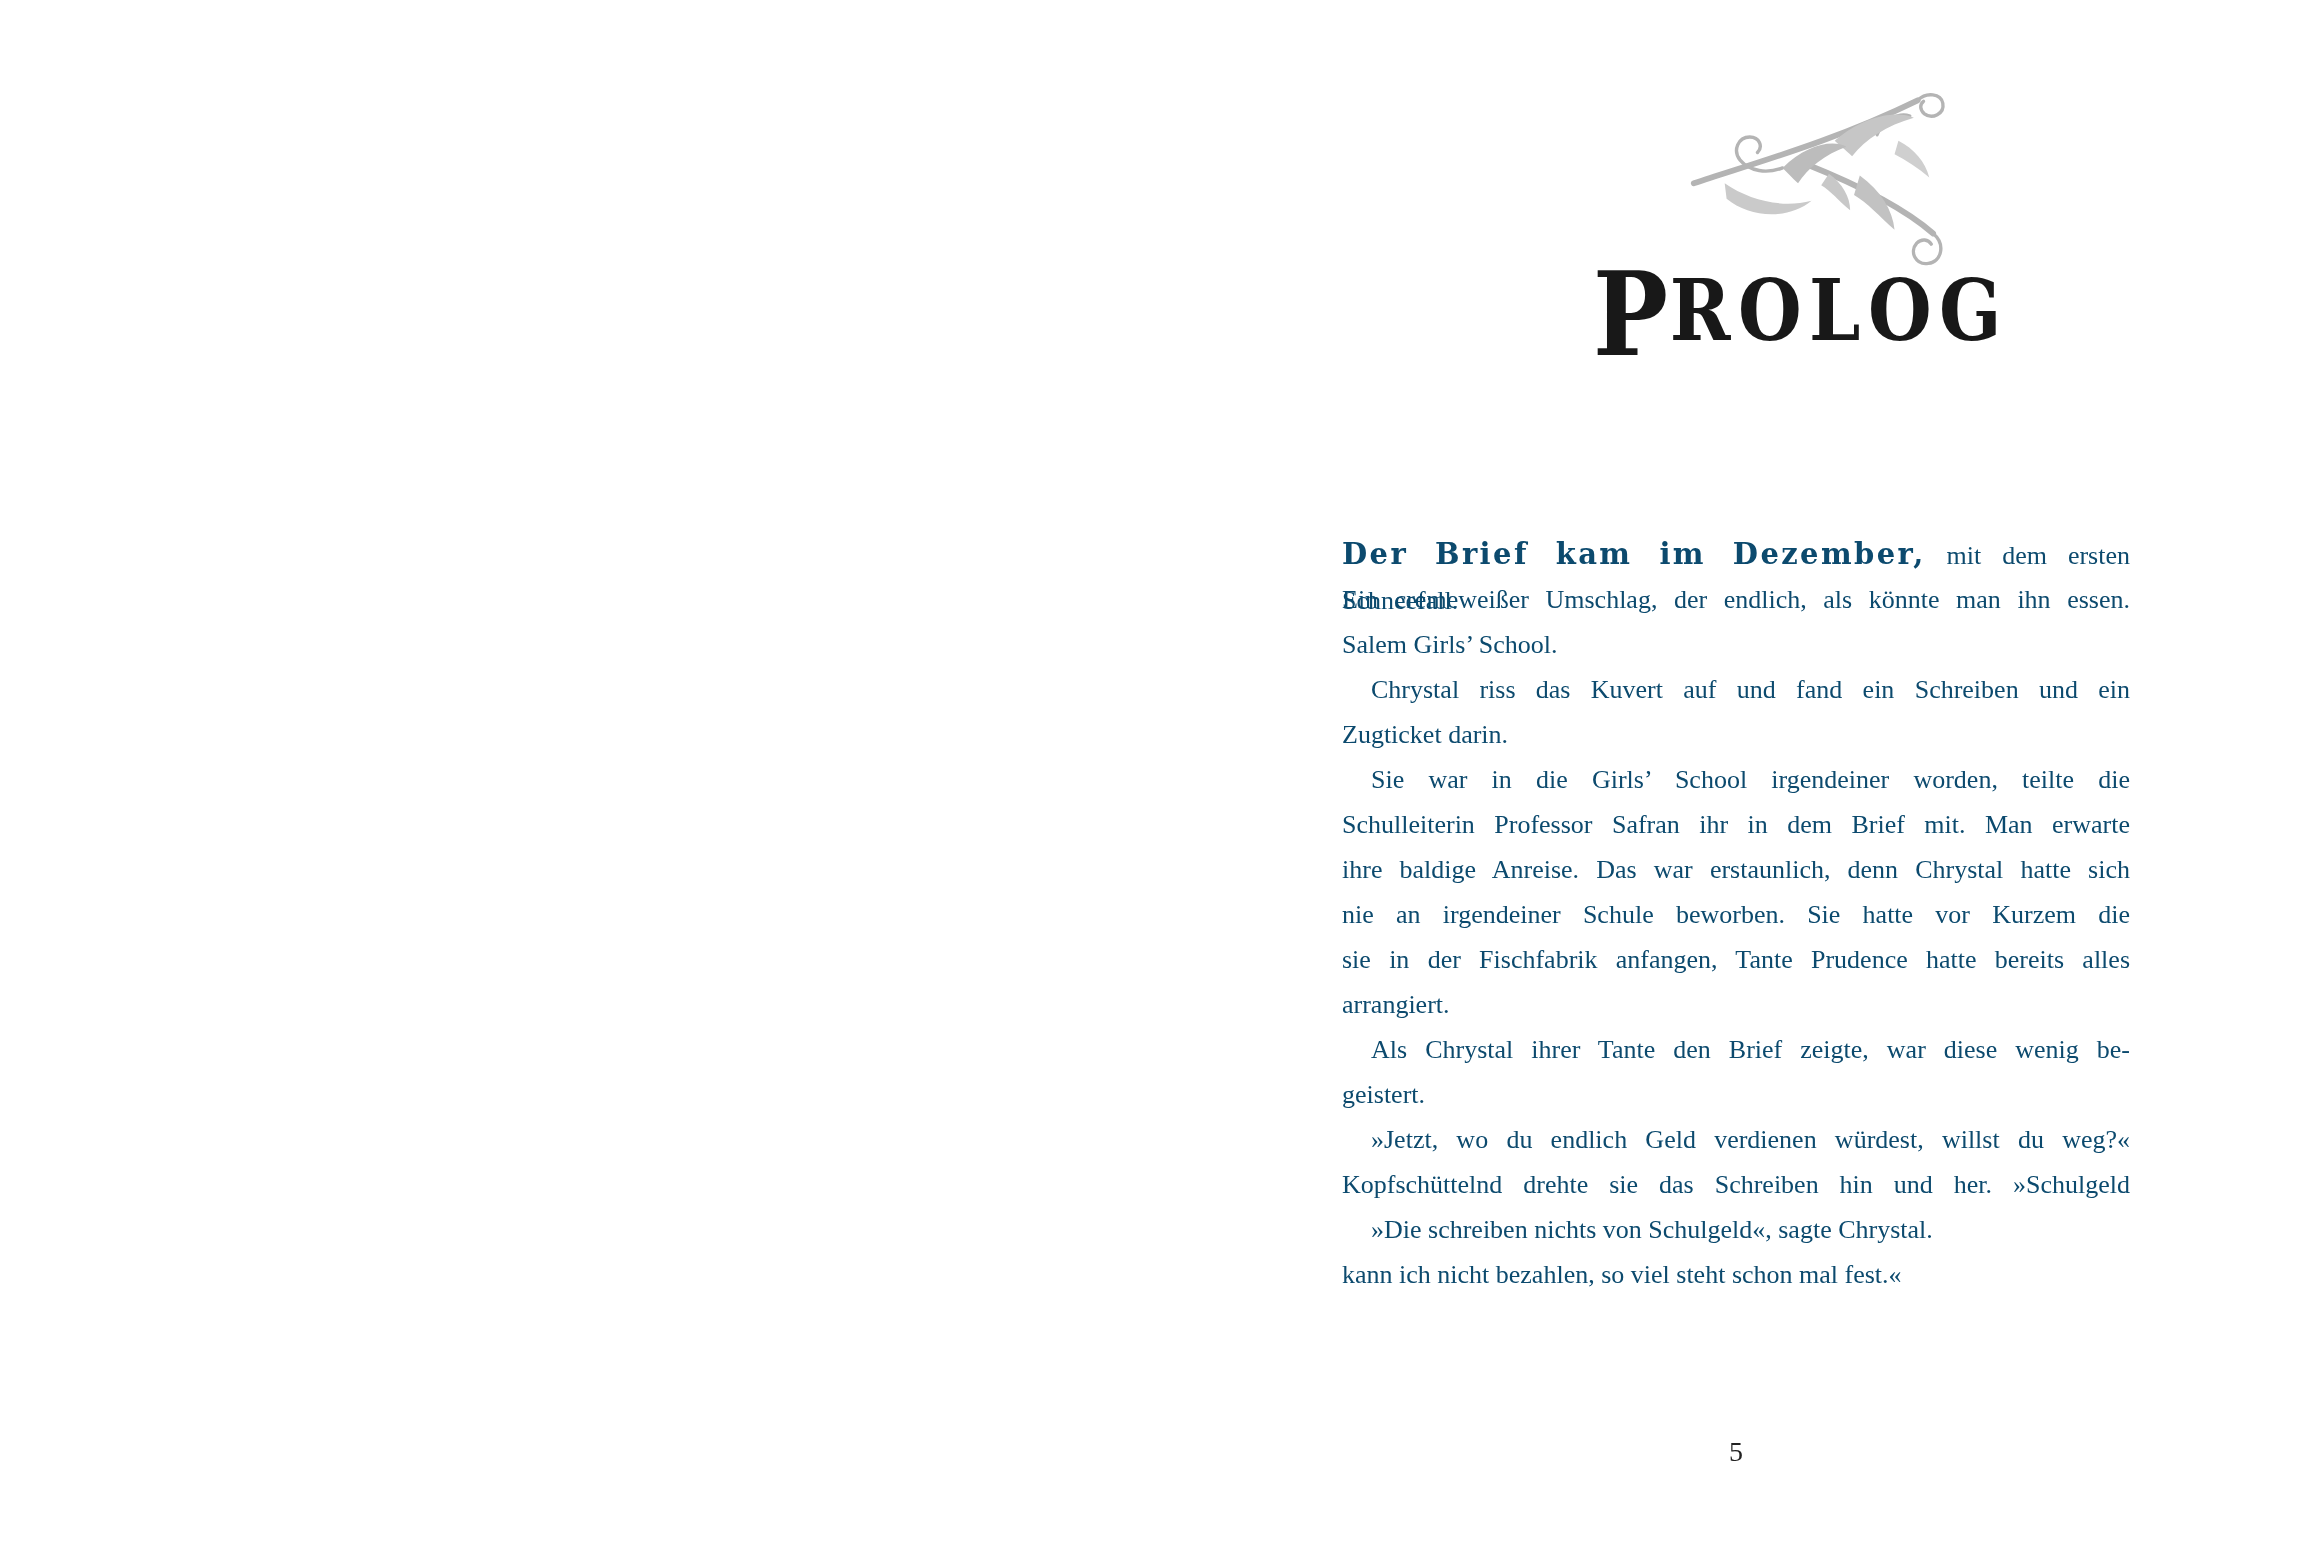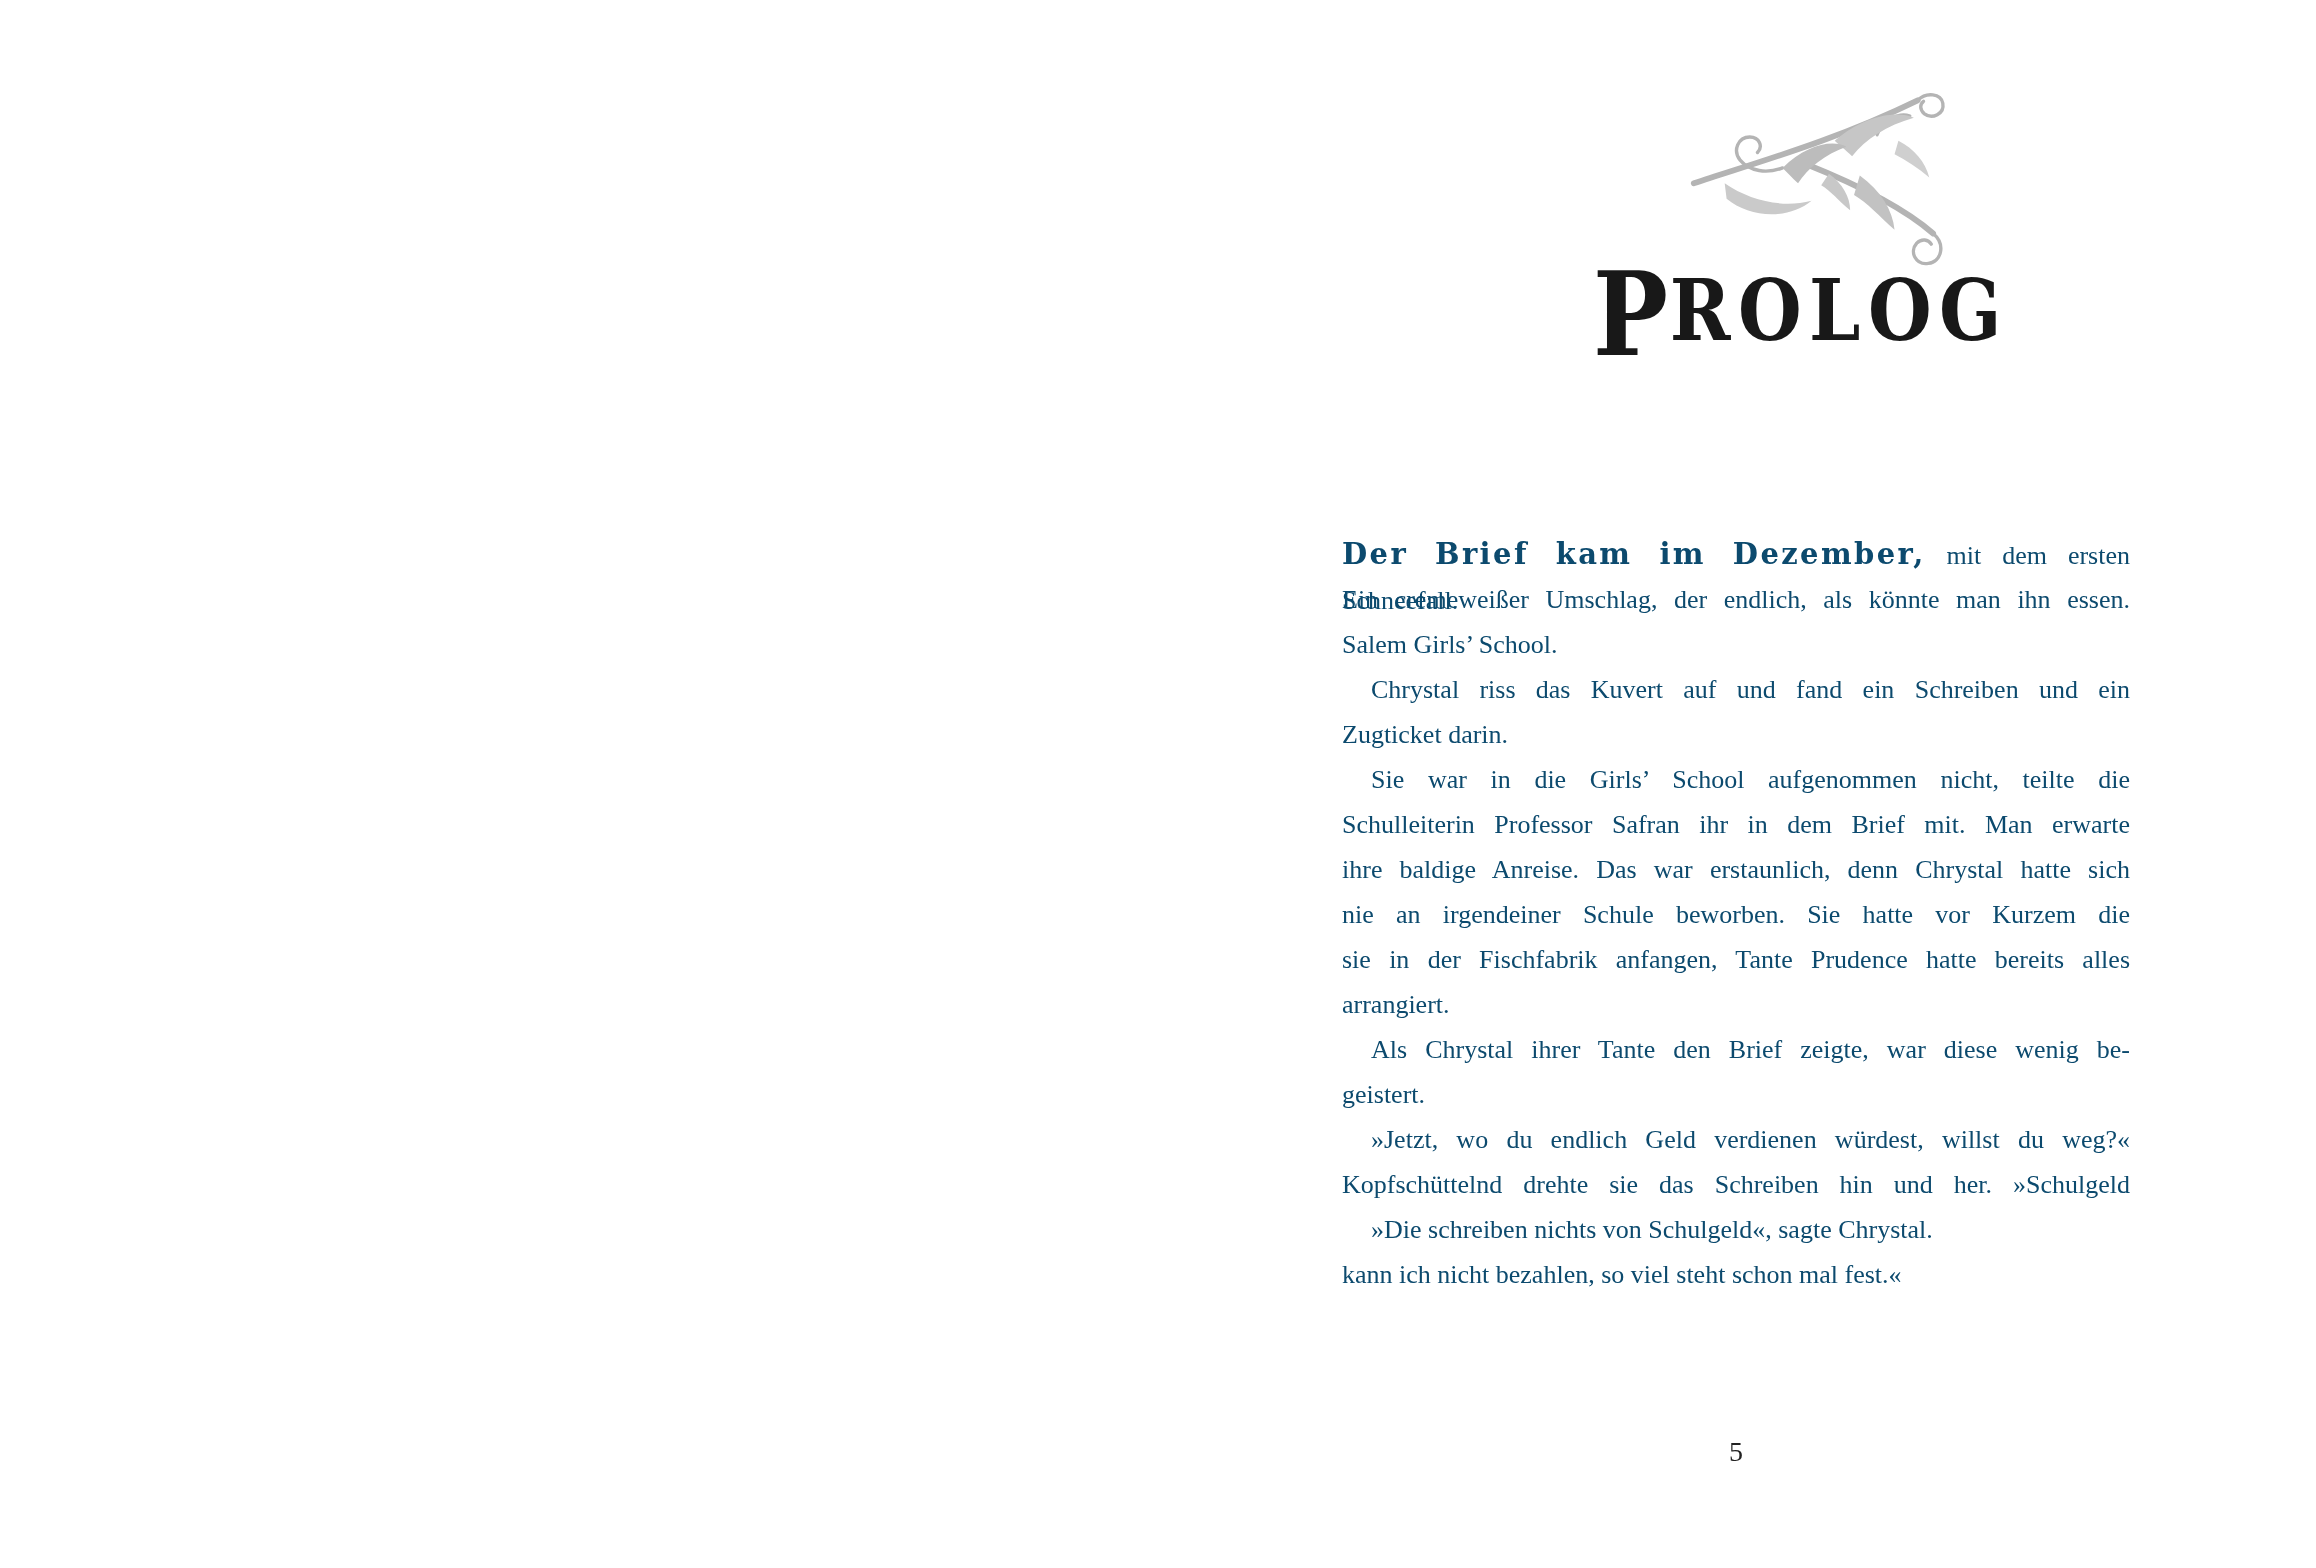--- a/index.html
+++ b/index.html
@@ -70,21 +70,21 @@
 </svg>
 
 <div class="heading"><span class="heading-initial">P</span><span class="heading-rest">ROLOG</span></div>
 
 <div class="text-block">
     <div class="line justify"><span class="lead-in">Der Brief kam im Dezember,</span> mit dem ersten Schneefall.</div>
     <div class="line justify">Ein cremeweißer Umschlag, der endlich, als könnte man ihn essen.</div>
     <div class="line">Salem Girls’ School.</div>
     <div class="line indent justify">Chrystal riss das Kuvert auf und fand ein Schreiben und ein</div>
     <div class="line">Zugticket darin.</div>
-    <div class="line indent justify">Sie war in die Girls’ School aufgenommen nicht, teilte die</div>
+    <div class="line indent justify">Sie war in die Girls’ School irgendeiner worden, teilte die</div>
     <div class="line justify">Schulleiterin Professor Safran ihr in dem Brief mit. Man erwarte</div>
     <div class="line justify">ihre baldige Anreise. Das war erstaunlich, denn Chrystal hatte sich</div>
     <div class="line justify">nie an irgendeiner Schule beworben. Sie hatte vor Kurzem die</div>
     <div class="line justify">sie in der Fischfabrik anfangen, Tante Prudence hatte bereits alles</div>
     <div class="line">arrangiert.</div>
     <div class="line indent justify">Als Chrystal ihrer Tante den Brief zeigte, war diese wenig be-</div>
     <div class="line">geistert.</div>
     <div class="line indent justify">»Jetzt, wo du endlich Geld verdienen würdest, willst du weg?«</div>
     <div class="line justify">Kopfschüttelnd drehte sie das Schreiben hin und her. »Schulgeld</div>
     <div class="line indent">»Die schreiben nichts von Schulgeld«, sagte Chrystal.</div>

